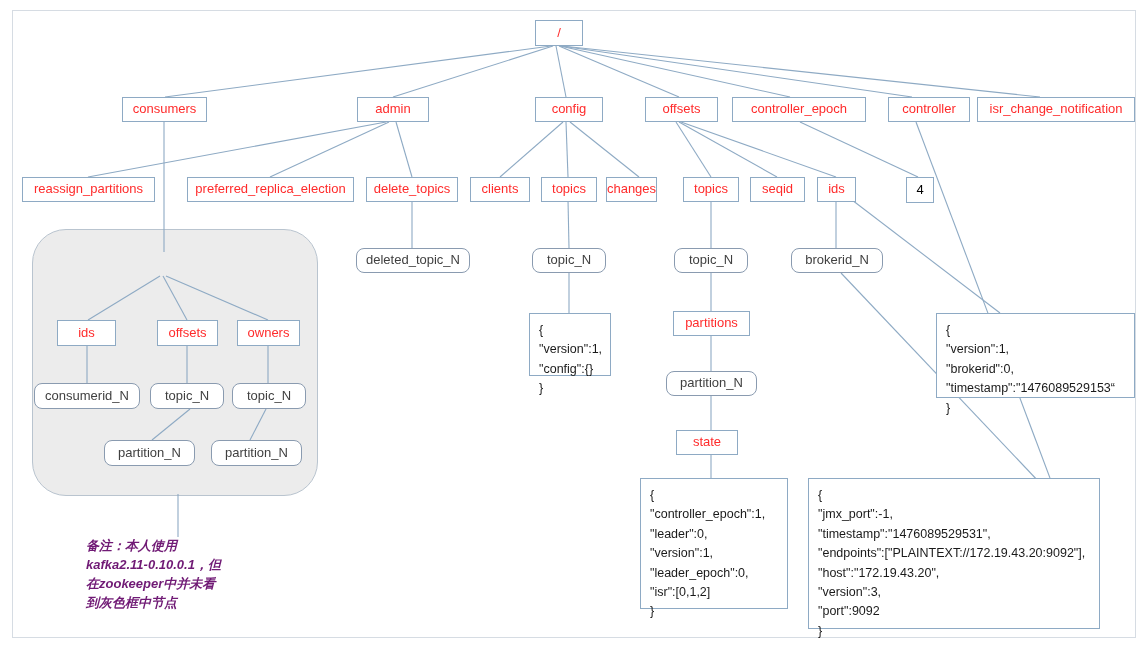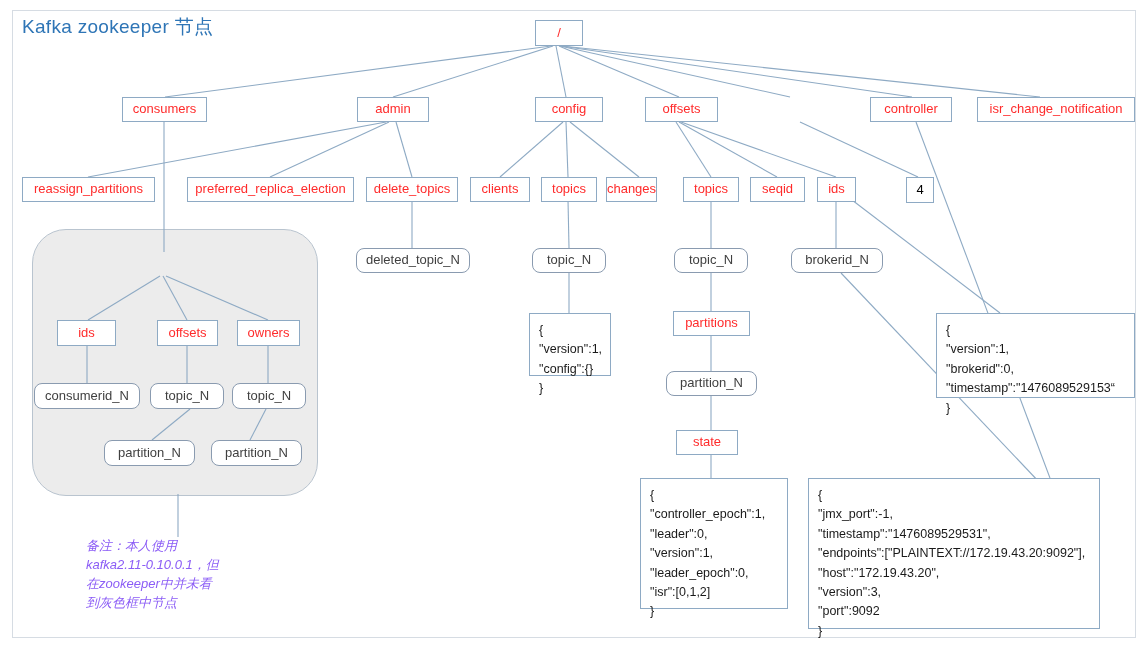--- a/index.html
+++ b/index.html
@@ -9,30 +9,29 @@
   #title{position:absolute;left:22px;top:14px;font-size:19px;color:#2e75b6;letter-spacing:.3px;white-space:nowrap;}
   svg#wires{position:absolute;left:0;top:0;width:1148px;height:650px;}
   .node{position:absolute;box-sizing:border-box;display:flex;align-items:center;justify-content:center;
         border:1px solid #8eaac4;background:#ffffff;font-size:13px;line-height:1.1;white-space:nowrap;}
   .node.red{color:#ff2b2b;}
   .node.dark{color:#404040;border-radius:8px;border-color:#8a9bb0;}
   .node.black{color:#000000;}
   .json{position:absolute;box-sizing:border-box;border:1px solid #8eaac4;background:#ffffff;
         color:#1a1a1a;font-size:12.5px;line-height:1.55;padding:7px 9px 6px 9px;white-space:pre;}
   #grayzone{position:absolute;border:1px solid #b9c4cf;background:#ececec;border-radius:34px;}
-  #note{position:absolute;font-style:italic;font-size:13px;color:#8b5cf6;line-height:1.45;white-space:pre;}
+  #note{position:absolute;font-style:italic;font-size:13px;color:#701a75;line-height:1.45;white-space:pre;font-weight:bold;}
 </style>
 </head>
 <body>
 
 <div id="stage">
 
   <div id="frame"></div>
 
-  <div id="title">Kafka zookeeper 节点</div>
 
   <div id="grayzone" style="left:32px;top:229px;width:284px;height:265px;"></div>
 
   <svg id="wires" viewBox="0 0 1148 650">
     <g stroke="#8eaac4" stroke-width="1.1" fill="none">
 
       <path d="M551,46 L165,97"></path>
       <path d="M553,46 L393,97"></path>
       <path d="M556,46 L566,97"></path>
       <path d="M559,46 L679,97"></path>
@@ -86,21 +85,22 @@
       <path d="M178,494 L178,537"></path>
     </g>
   </svg>
 
   <div class="node red" style="left:535px;top:20px;width:48px;height:26px;">/</div>
 
   <div class="node red" style="left:122px;top:97px;width:85px;height:25px;">consumers</div>
   <div class="node red" style="left:357px;top:97px;width:72px;height:25px;">admin</div>
   <div class="node red" style="left:535px;top:97px;width:68px;height:25px;">config</div>
   <div class="node red" style="left:645px;top:97px;width:73px;height:25px;">offsets</div>
-  <div class="node red" style="left:870px;top:97px;width:82px;height:25px;">controller</div>
+  <div class="node red" style="left:732px;top:97px;width:134px;height:25px;">controller_epoch</div>
+  <div class="node red" style="left:888px;top:97px;width:82px;height:25px;">controller</div>
   <div class="node red" style="left:977px;top:97px;width:158px;height:25px;">isr_change_notification</div>
 
   <div class="node red" style="left:22px;top:177px;width:133px;height:25px;">reassign_partitions</div>
   <div class="node red" style="left:187px;top:177px;width:167px;height:25px;">preferred_replica_election</div>
   <div class="node red" style="left:366px;top:177px;width:92px;height:25px;">delete_topics</div>
   <div class="node red" style="left:470px;top:177px;width:60px;height:25px;">clients</div>
   <div class="node red" style="left:541px;top:177px;width:56px;height:25px;">topics</div>
   <div class="node red" style="left:606px;top:177px;width:51px;height:25px;">changes</div>
   <div class="node red" style="left:683px;top:177px;width:56px;height:25px;">topics</div>
   <div class="node red" style="left:750px;top:177px;width:55px;height:25px;">seqid</div>

